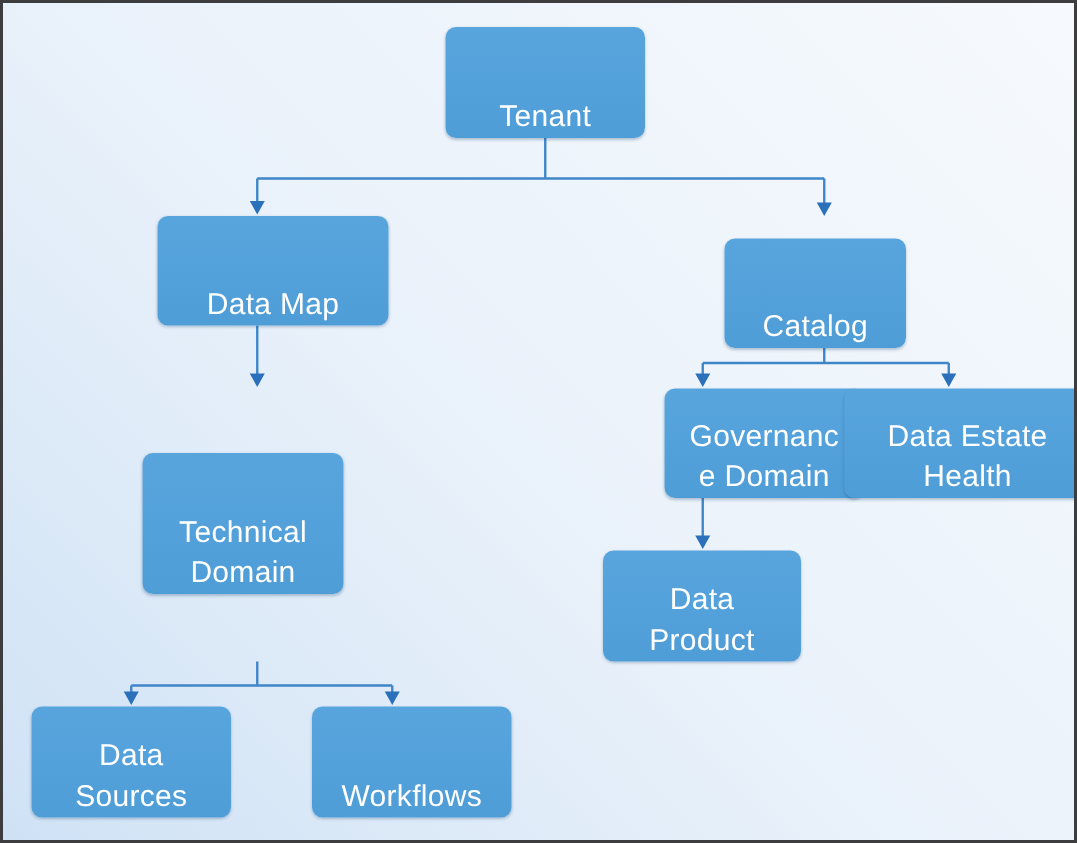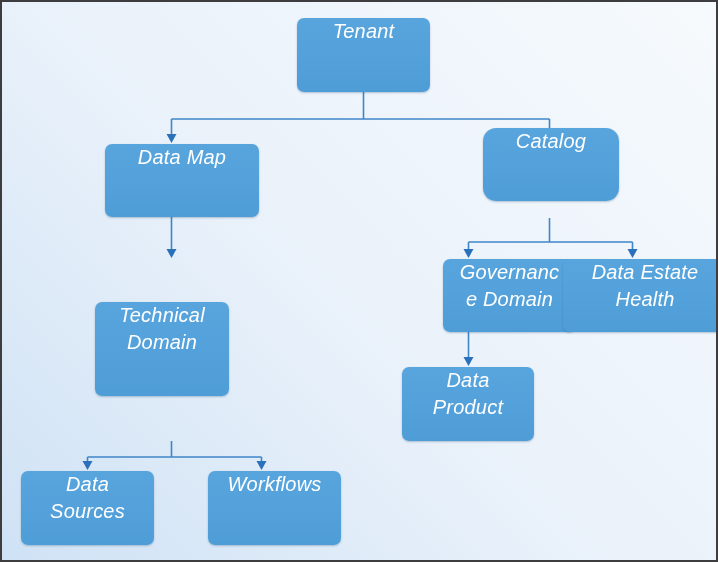--- a/index.html
+++ b/index.html
@@ -36,24 +36,23 @@
 
   .node {
     position: absolute;
     box-sizing: border-box;
     background: linear-gradient(180deg,
         var(--node-fill-top, #58a5de) 0%,
         var(--node-fill, #4f9dd7) 100%);
     border-radius: 7px;
     box-shadow: 0 1px 2px rgba(30, 74, 117, 0.30);
     display: flex;
-    align-items: flex-start;
+    align-items: flex-end;
     justify-content: center;
     text-align: center;
-    font-style: italic;
   }
   .node-label {
     color: var(--node-text, #ffffff);
     font-size: 20px;
     line-height: 27px;
     white-space: pre-line;
     letter-spacing: 0.2px;
   }
 </style>
 </head>
@@ -107,21 +106,21 @@
   </svg>
 
   <div class="node" style="left:295px; top:16px; width:133px; height:74px;">
     <span class="node-label">Tenant</span>
   </div>
 
   <div class="node" style="left:103px; top:142px; width:154px; height:73px;">
     <span class="node-label">Data Map</span>
   </div>
 
-  <div class="node" style="left:481px; top:126px; width:136px; height:73px;border-radius:13px;">
+  <div class="node" style="left:481px; top:157px; width:121px; height:73px;">
     <span class="node-label">Catalog</span>
   </div>
 
   <div class="node" style="left:93px; top:257px; width:134px; height:94px;margin-top:43px;">
     <span class="node-label">Technical
 Domain</span>
   </div>
 
   <div class="node" style="left:400px; top:257px; width:133px; height:73px;margin-left:41px;">
     <span class="node-label">Governanc

